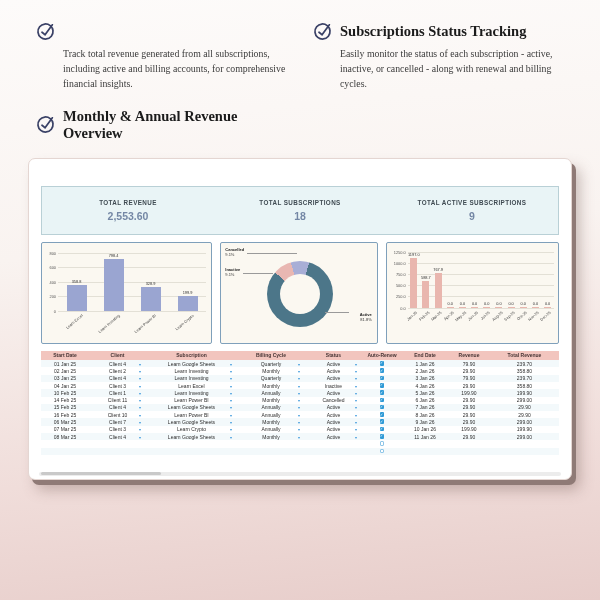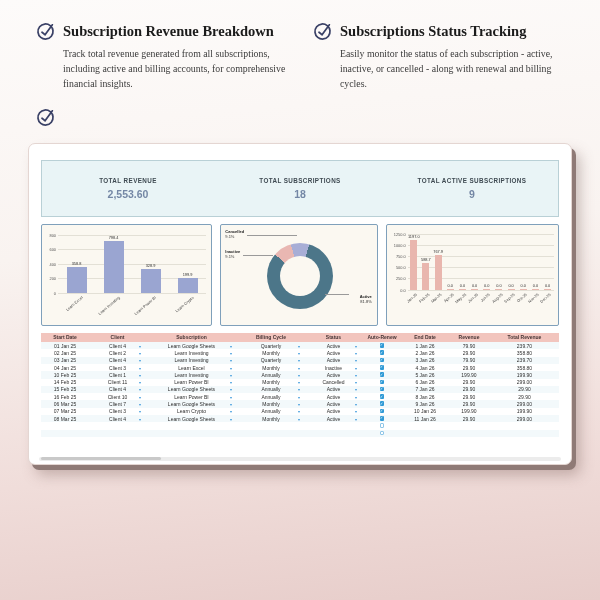--- a/index.html
+++ b/index.html
@@ -36,21 +36,21 @@
     color:#60737f; font-size:12px; font-weight:700; letter-spacing:1.4px;
     padding-bottom:5px; border-bottom:1px solid #9db3bb; width:305px;
   }
   .year-widget { width:92px; border:1px solid #e3d4d0; border-radius:2px; overflow:hidden; }
   .select-year-btn { background:#efb5ad; color:#6e2f2a; font-size:6px; font-weight:700;
     text-align:center; padding:3px 0; letter-spacing:.6px; cursor:pointer; }
   .year-value { position:relative; background:#fdfdfd; font-size:6.5px; color:#333;
     text-align:center; padding:2.5px 0; }
   .year-caret { position:absolute; right:4px; top:2.5px; font-size:5px; color:#4a90d9; }
   
-  .kpi-row { margin-top:7px; display:flex; background:#e9f4f6; border:1px solid #b9d0d6; height:57px; }
+  .kpi-row { margin-top:18px; display:flex; background:#e9f4f6; border:1px solid #b9d0d6; height:49px; }
   .kpi { flex:1; display:flex; flex-direction:column; align-items:center; justify-content:center; gap:4px; }
   .kpi-label { font-size:6.3px; font-weight:700; color:#3f4a52; letter-spacing:.4px; }
   .kpi-value { font-size:10.5px; font-weight:600; color:#7487a5; }
   
   .charts-row { margin-top:7px; display:flex; gap:8px; height:102px; }
   .panel { background:#fbf8f1; border:1.5px solid #7fa0bb; border-radius:2px; position:relative; overflow:hidden; }
   .panel-bar1 { width:172px; }
   .panel-donut { width:158px; }
   .panel-bar2 { width:174px; }
   .plot { position:absolute; }
@@ -88,40 +88,40 @@
 
 
   <div class="features">
 
     <div class="feature">
       <div class="feature-head">
         <svg class="check-icon" viewBox="0 0 24 24">
           <circle cx="12" cy="12" r="9.5" fill="none" stroke="#3a4166" stroke-width="2.2"></circle>
           <path d="M7.5 12.5 L11 16 L21.5 4.5" fill="none" stroke="#3a4166" stroke-width="2.2" stroke-linecap="round"></path>
         </svg>
-        <span class="feature-heading">Subscription Revenue Breakdown</span>
       </div>
       <p class="feature-body">Track total revenue generated from all subscriptions, including active and billing accounts, for comprehensive financial insights.</p>
     </div>
     <div class="feature">
       <div class="feature-head">
         <svg class="check-icon" viewBox="0 0 24 24">
           <circle cx="12" cy="12" r="9.5" fill="none" stroke="#3a4166" stroke-width="2.2"></circle>
           <path d="M7.5 12.5 L11 16 L21.5 4.5" fill="none" stroke="#3a4166" stroke-width="2.2" stroke-linecap="round"></path>
         </svg>
         <span class="feature-heading">Subscriptions Status Tracking</span>
       </div>
       <p class="feature-body">Easily monitor the status of each subscription - active, inactive, or cancelled - along with renewal and billing cycles.</p>
     </div>
     <div class="feature">
       <div class="feature-head">
         <svg class="check-icon" viewBox="0 0 24 24">
           <circle cx="12" cy="12" r="9.5" fill="none" stroke="#3a4166" stroke-width="2.2"></circle>
           <path d="M7.5 12.5 L11 16 L21.5 4.5" fill="none" stroke="#3a4166" stroke-width="2.2" stroke-linecap="round"></path>
         </svg>
+        <span class="feature-heading">Monthly &amp; Annual Revenue Overview</span>
       </div>
     </div>
   </div>
 
   <div class="card">
 
     <div class="kpi-row" id="kpi-row">
         <div class="kpi">
           <div class="kpi-label">TOTAL REVENUE</div>
           <div class="kpi-value">2,553.60</div>

